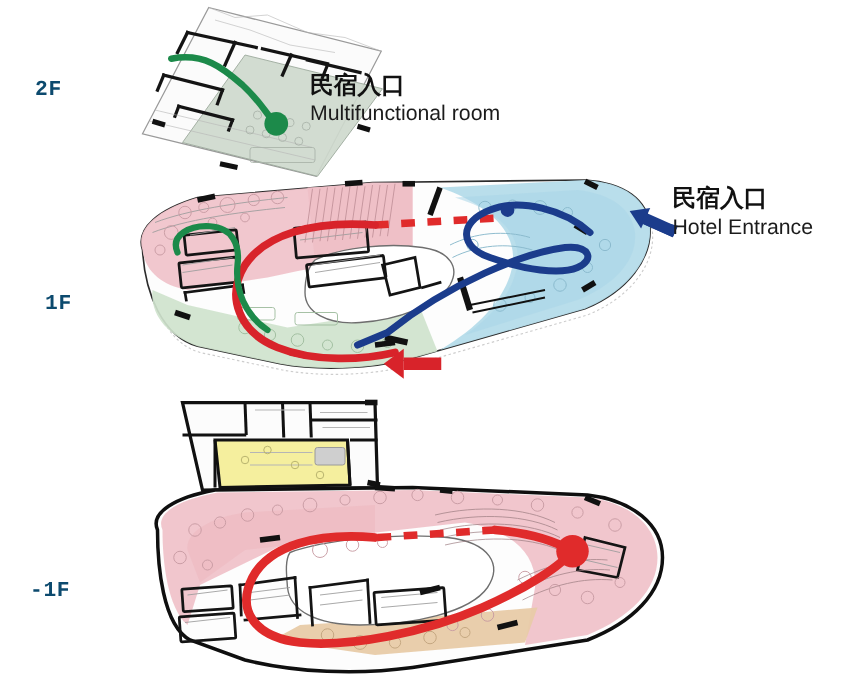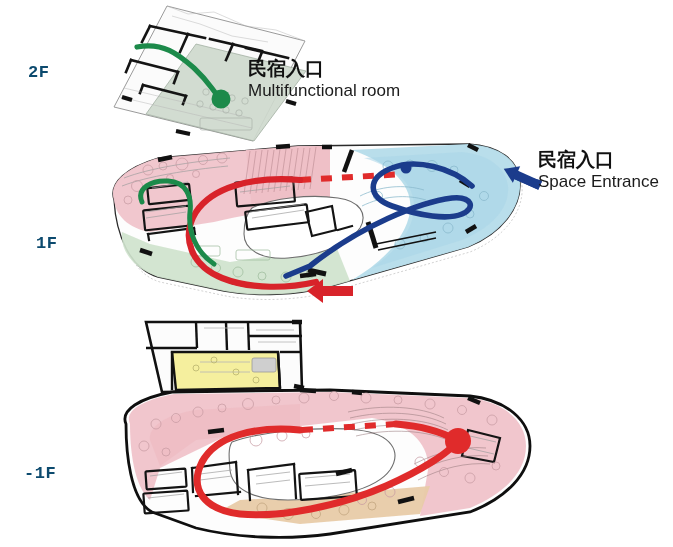--- a/index.html
+++ b/index.html
@@ -449,21 +449,21 @@
     <g transform="rotate(24 22 17)">
       <path d="M14,17 L42,17 L42,12 L42,22 Z" fill="none"></path>
       <path d="M42,12 L42,22 L16,22 L16,17 Z" fill="#1b3c8c"></path>
       <path d="M16,26 L2,17 L16,8 Z" fill="#1b3c8c"></path>
       <rect x="14" y="13" width="28" height="9" fill="#1b3c8c"></rect>
     </g>
   </svg>
 
   <div class="callout" id="callout-hotel-entrance">
     <span class="cn">民宿入口</span>
-    <span class="en">Space Entrance</span>
+    <span class="en">Hotel Entrance</span>
   </div>
 
   <svg class="arrow-svg" id="arrow-library" width="48" height="26" viewBox="0 0 48 26">
     <rect x="18" y="8" width="30" height="10" fill="#d8232a"></rect>
     <path d="M18,1 L2,13 L18,25 Z" fill="#d8232a"></path>
   </svg>
 
 
 
 </div>

